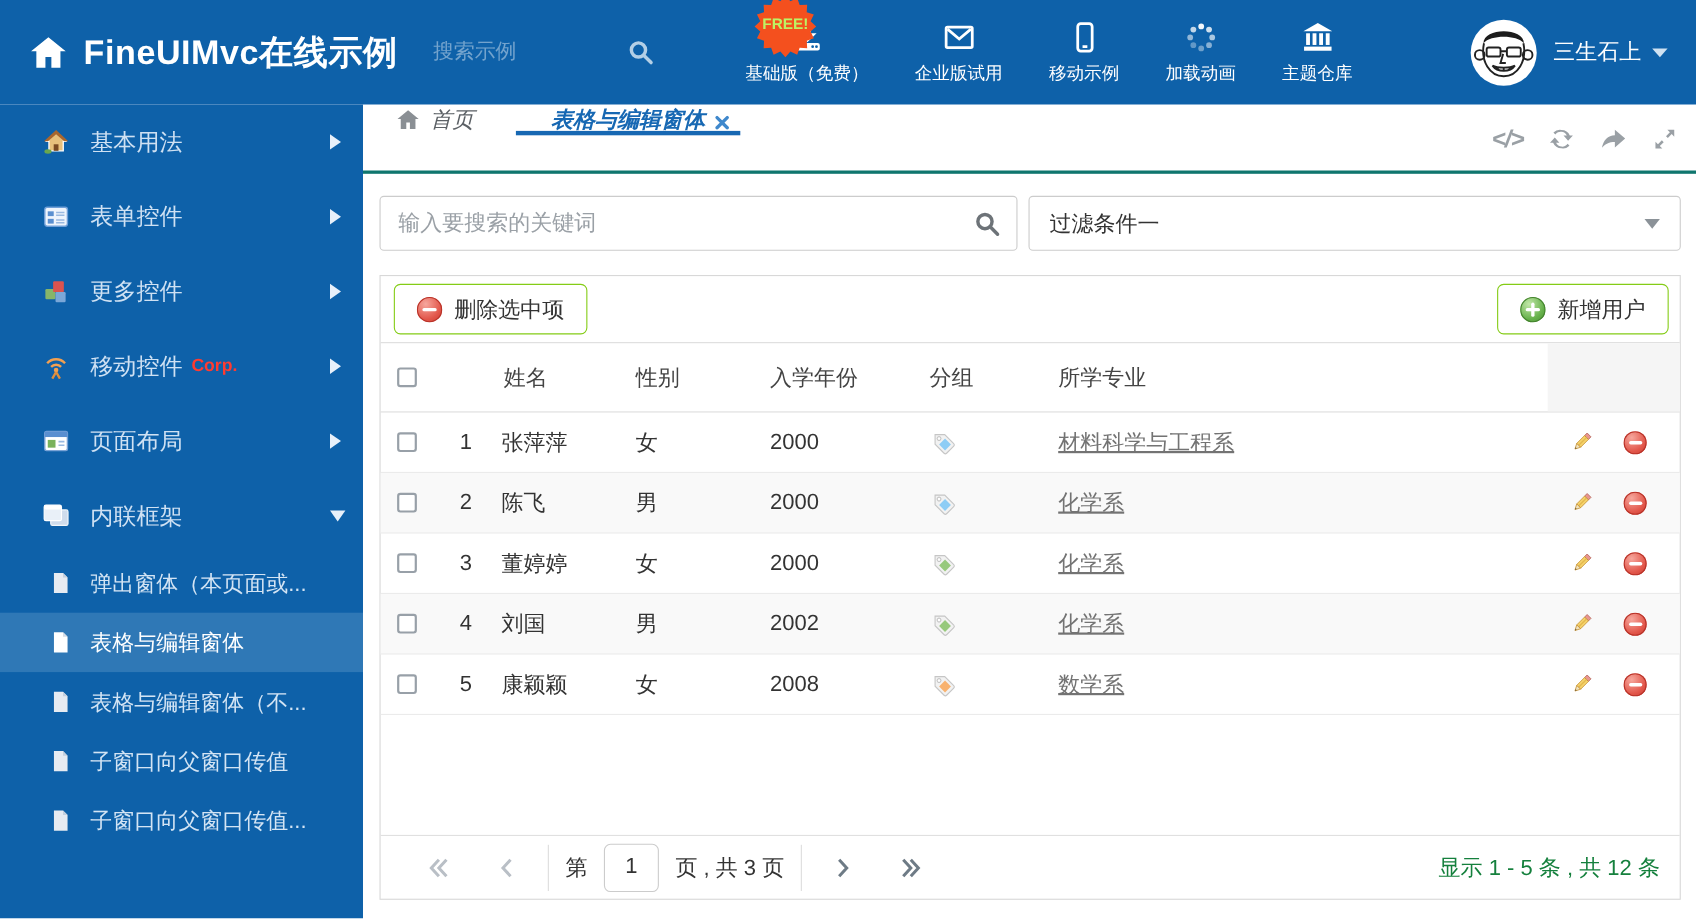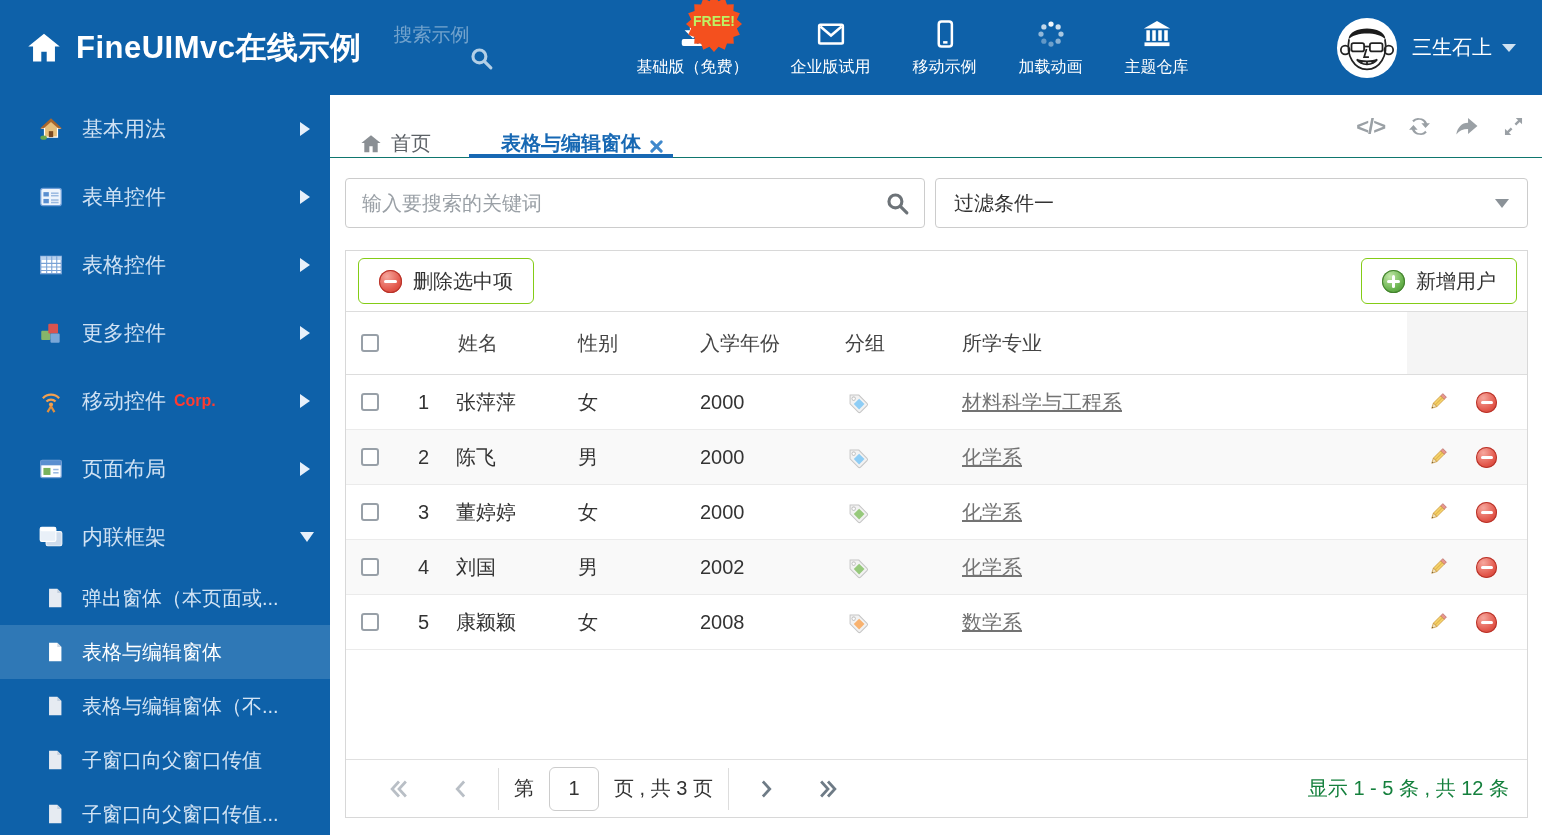--- a/index.html
+++ b/index.html
@@ -5,21 +5,21 @@
   * { margin:0; padding:0; box-sizing:border-box; }
   html,body { width:1542px; height:835px; background:#fff; }
   body { font-family:"Liberation Sans","DejaVu Sans",sans-serif; overflow:hidden; }
   .app { position:relative; width:1542px; height:835px; display:flex; flex-direction:column; }
 
   
   .topbar { height:95px; background:#0e61a9; display:flex; align-items:center; flex-shrink:0; position:relative; }
   .logo { display:flex; align-items:center; padding-left:26px; cursor:pointer; }
   .logo svg { width:36px; height:36px; }
   .logo-text { color:#fff; font-size:31px; font-weight:bold; margin-left:14px; letter-spacing:.5px; }
-  .topsearch { display:flex; align-items:center; margin-left:32px;flex-direction:column; }
+  .topsearch { display:flex; align-items:center; margin-left:32px; }
   .topsearch input { width:160px; background:transparent; border:none; outline:none; color:#fff; font-size:19px; font-family:inherit; }
   .topsearch input::placeholder { color:rgba(255,255,255,.42); }
   .topsearch svg { width:25px; height:25px; margin-left:16px; }
 
   .free-badge { position:absolute; left:683px; top:-4px; width:62px; height:56px; pointer-events:none; }
   .free-badge svg { width:62px; height:56px; }
   .free-badge span { position:absolute; left:0; top:17px; width:62px; text-align:center; color:#bef264; font-size:14px; font-weight:bold; }
 
   .topnav { display:flex; align-items:flex-end; margin-left:62px; gap:0; }
   .topnav-item { display:flex; flex-direction:column; align-items:center; color:#fff; font-size:16px; padding:0 21px; cursor:pointer; }
@@ -43,21 +43,21 @@
   .menu-badge { color:#ff3b30; font-size:16px; margin-left:8px; font-weight:bold; }
   .arrow-right { position:absolute; right:20px; width:0; height:0; border-left:10px solid #e7f0fa; border-top:7px solid transparent; border-bottom:7px solid transparent; }
   .caret-down-s { position:absolute; right:16px; width:0; height:0; border-top:10px solid #e7f0fa; border-left:7px solid transparent; border-right:7px solid transparent; }
   .sub-item { height:54px; display:flex; align-items:center; padding-left:44px; color:#d3e4f4; font-size:20px; cursor:pointer; }
   .sub-item .si-icon { width:22px; height:22px; margin-right:16px; flex-shrink:0; }
   .si-icon svg { width:22px; height:22px; }
   .sub-item.active { background:#2f78b6; color:#fff; }
 
   
   .main { flex:1; display:flex; flex-direction:column; min-width:0; background:#fff; }
-  .tabbar { height:63px; border-bottom:1px solid #0f766e; display:flex; align-items:flex-end; flex-shrink:0; position:relative; }
+  .tabbar { height:63px; border-bottom:3px solid #0f766e; display:flex; align-items:flex-start; flex-shrink:0; position:relative;font-style:italic; }
   .tab-home { display:flex; align-items:center; padding:0 16px 0 30px; color:#5c6166; font-size:20px; cursor:pointer; }
   .tab-home svg { width:22px; height:22px; margin-right:9px; }
   .tab-active { position:relative; width:204px; display:flex; align-items:center; justify-content:center; color:#1768b3; font-size:20px; font-weight:bold; margin-left:22px; cursor:pointer; }
   .tab-active::after { content:""; position:absolute; left:0; right:0; bottom:-1px; height:4px; background:#1768b3; }
   .tab-close { position:absolute; top:10px; right:10px; width:13px; height:13px; cursor:pointer; }
   .tab-tools { position:absolute; right:16px; top:0; height:63px; display:flex; align-items:center; gap:22px; }
   .tool-icon { color:#9aa0a5; cursor:pointer; display:flex; align-items:center; }
   .tool-icon svg { width:25px; height:25px; }
   .code-glyph { font-size:22px; font-weight:bold; letter-spacing:-1px; }
 
@@ -241,29 +241,20 @@
         <span class="mi-icon"><svg viewBox="0 0 24 24">
               <rect x="2.5" y="4" width="19" height="16" rx="2" fill="#eef4fc" stroke="#6f9fd8" stroke-width="1.2"></rect>
               <rect x="5" y="7.5" width="5" height="4" fill="#5a8fd0"></rect>
               <line x1="12" y1="8.5" x2="19" y2="8.5" stroke="#9ab9e0" stroke-width="1.4"></line>
               <line x1="12" y1="10.8" x2="19" y2="10.8" stroke="#9ab9e0" stroke-width="1.4"></line>
               <rect x="5" y="13.8" width="5" height="4" fill="#5a8fd0"></rect>
               <line x1="12" y1="14.8" x2="19" y2="14.8" stroke="#9ab9e0" stroke-width="1.4"></line>
               <line x1="12" y1="17.1" x2="19" y2="17.1" stroke="#9ab9e0" stroke-width="1.4"></line>
             </svg></span>
         <span>表单控件</span>
-        <span class="arrow-right"></span>
-      </div>
-      <div class="menu-item">
-        <span class="mi-icon"><svg viewBox="0 0 24 24">
-              <rect x="2.5" y="4" width="19" height="16" fill="#fff" stroke="#7aa3d6" stroke-width="1.2"></rect>
-              <rect x="2.5" y="4" width="19" height="3.4" fill="#b9d2ee"></rect>
-              <path d="M2.5 10.5h19M2.5 13.8h19M2.5 17.1h19M8 4v16M12.7 4v16M17.3 4v16" stroke="#7aa3d6" stroke-width="1"></path>
-            </svg></span>
-        <span>表格控件</span>
         <span class="arrow-right"></span>
       </div>
       <div class="menu-item">
         <span class="mi-icon"><svg viewBox="0 0 24 24">
               <rect x="3" y="10" width="8.5" height="8.5" rx="1" fill="#86b56a"></rect>
               <rect x="9.5" y="3.5" width="9" height="9" rx="1" fill="#d9534f"></rect>
               <rect x="11.5" y="12.5" width="8.5" height="8.5" rx="1" fill="#7aa7d8"></rect>
             </svg></span>
         <span>更多控件</span>
         <span class="arrow-right"></span>

